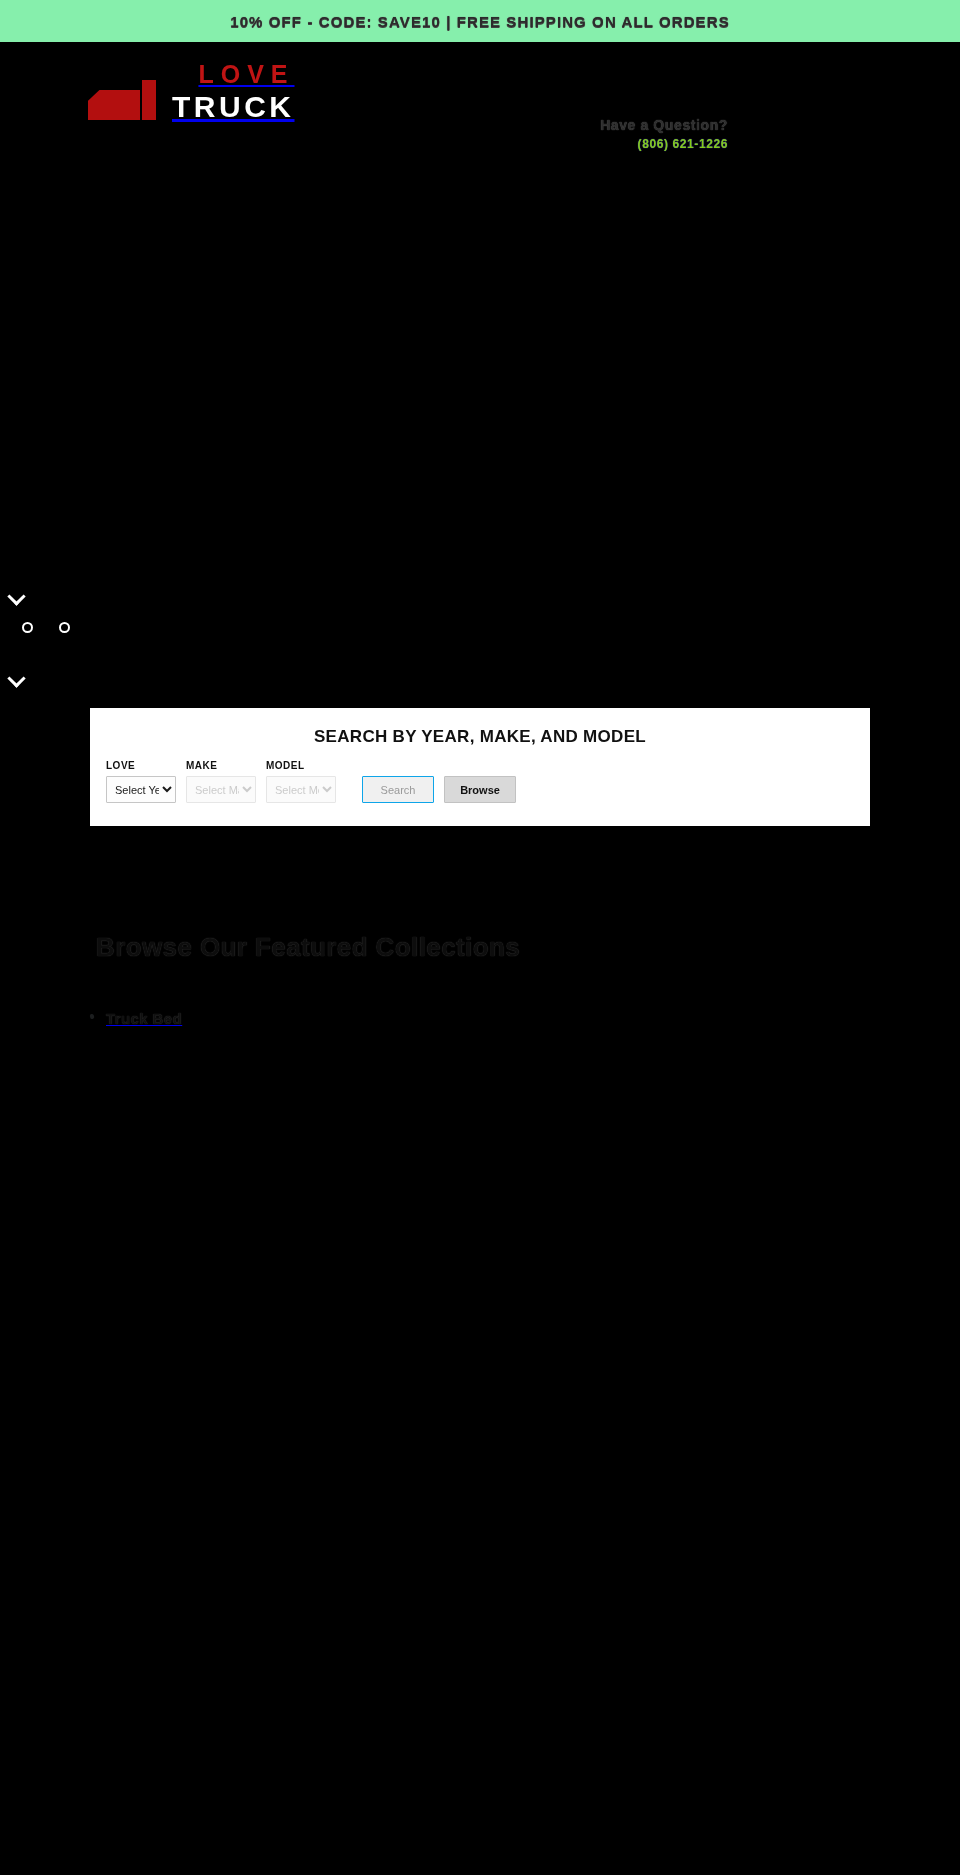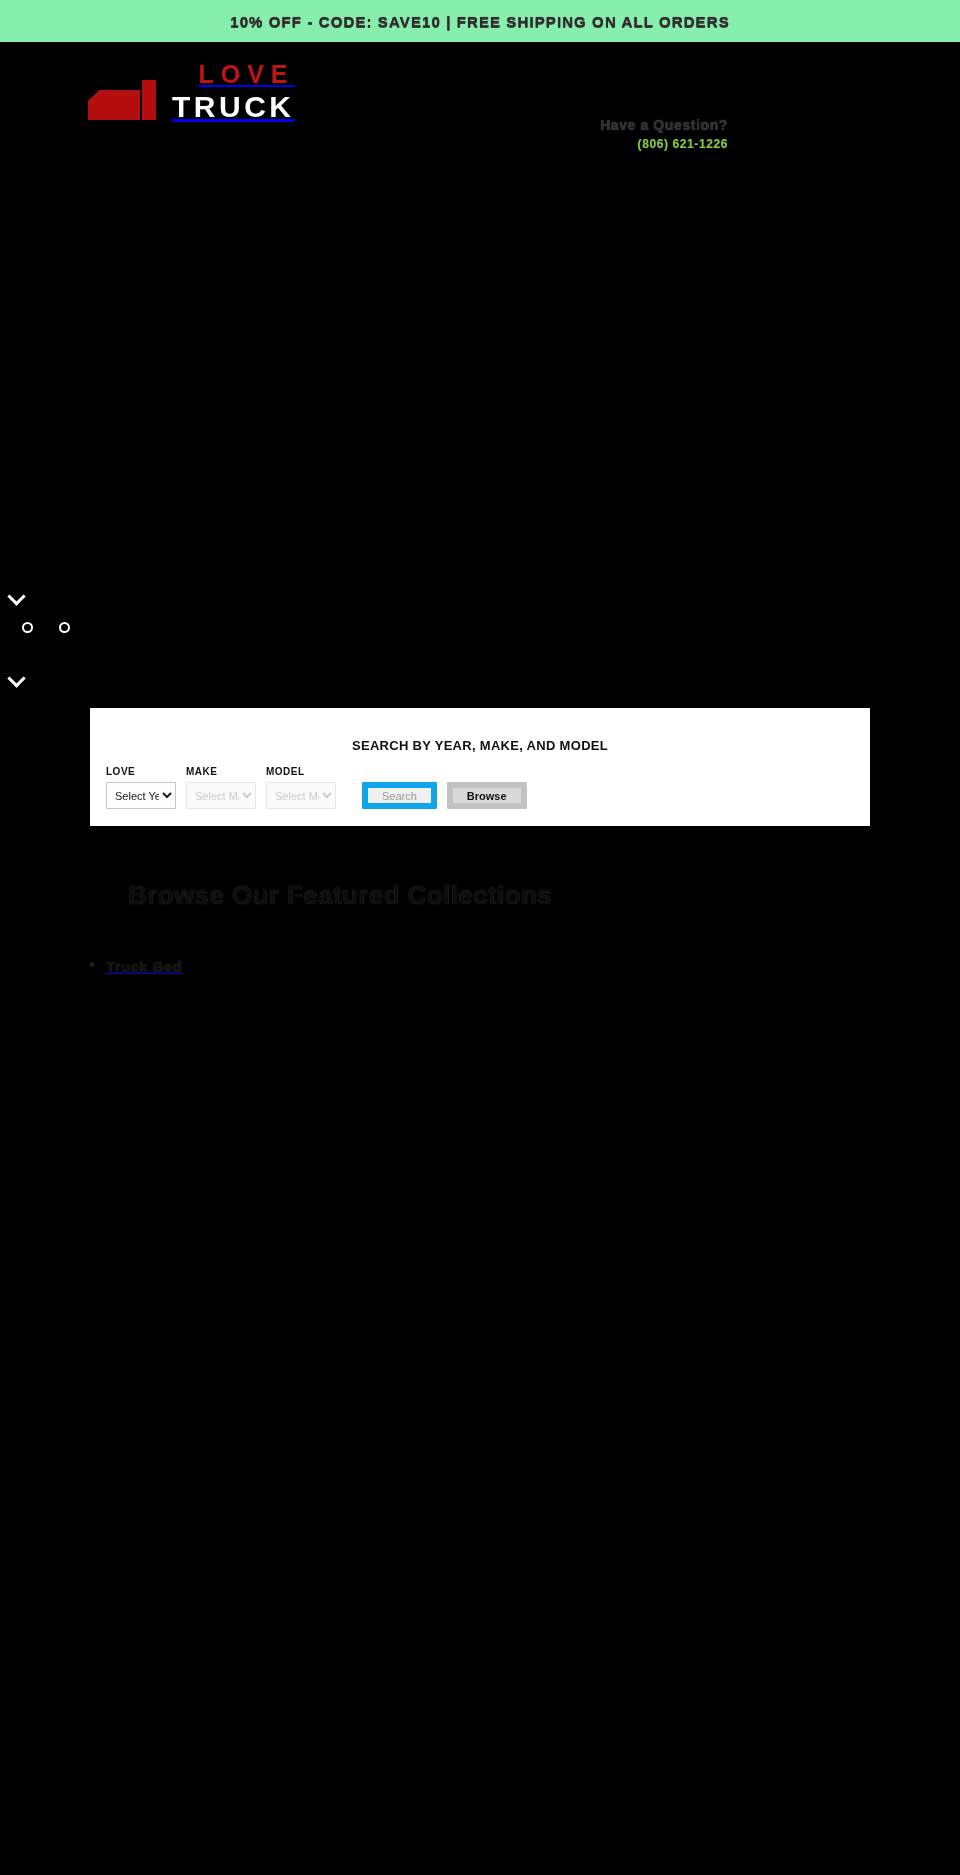--- a/index.html
+++ b/index.html
@@ -88,22 +88,22 @@
     width: 11px; height: 11px; border-radius: 50%;
     border: 2px solid #ffffff; background: transparent;
   }
 
   
   .search-panel {
     position: absolute; left: 90px; top: 708px; width: 780px; height: 118px;
     background: #ffffff;
   }
   .search-title {
-    text-align: center; padding-top: 30px;
-    color: #111111; font-size: 13px; font-weight: 700; letter-spacing: 0.3px;
+    text-align: center; padding-top: 19px;
+    color: #111111; font-size: 17px; font-weight: 700; letter-spacing: 0.3px;
   }
   .search-row {
     display: flex; align-items: flex-end; gap: 10px;
     padding: 13px 0 0 16px;
   }
   .field { display: flex; flex-direction: column; }
   .field-label {
     font-size: 10px; font-weight: 700; color: #111; letter-spacing: 0.5px;
     margin-bottom: 5px;
   }
@@ -111,28 +111,28 @@
     width: 70px; height: 27px; font-size: 11px;
     font-family: "Liberation Sans", sans-serif;
     color: #1a1a1a; background: #fdfdfd;
     border: 1px solid #c6c6c6; border-radius: 1px;
     padding-left: 4px;
   }
   select.sel:disabled { color: #b6b6b6; background: #fafafa; border-color: #dcdcdc; }
   .btn {
     height: 27px; min-width: 72px; padding: 0 14px;
     font-size: 11px; font-family: "Liberation Sans", sans-serif;
-    border: 6px solid #0ea5e9; border-radius: 1px; cursor: pointer;
+    border: 1px solid #0ea5e9; border-radius: 1px; cursor: pointer;
   }
   .btn-search { background: #f0f0f0; color: #9a9a9a; }
   .btn-reset { background: #d9d9d9; color: #111111; border-color: #c2c2c2; font-weight: 600; }
   .btn-spacer { width: 6px; }
 
   
-  .collections { position: absolute; left: 0; top: 880px; width: 943px; padding-left: 32px; }
+  .collections { position: absolute; left: 0; top: 932px; width: 943px; }
   .collections-title {
     margin-left: 96px;
     color: #0d0d0d; font-size: 26px; font-weight: 600; letter-spacing: 0.4px;
     text-shadow: 0 0 1px #4a4a4a;
   }
   .card { position: absolute; left: 90px; top: 78px; width: 188px; }
   .card-media {
     position: relative; width: 188px; height: 180px; overflow: hidden; background: #0b0b0b;
   }
   

